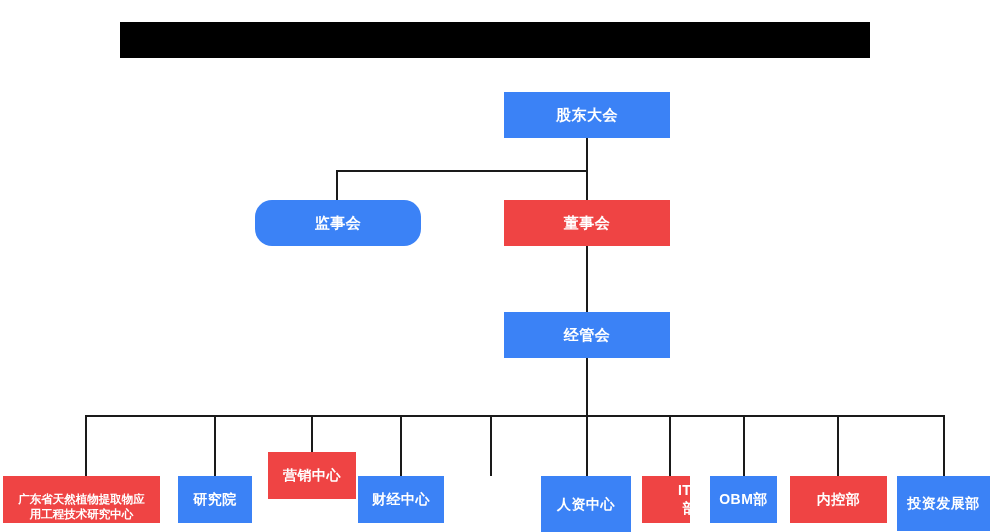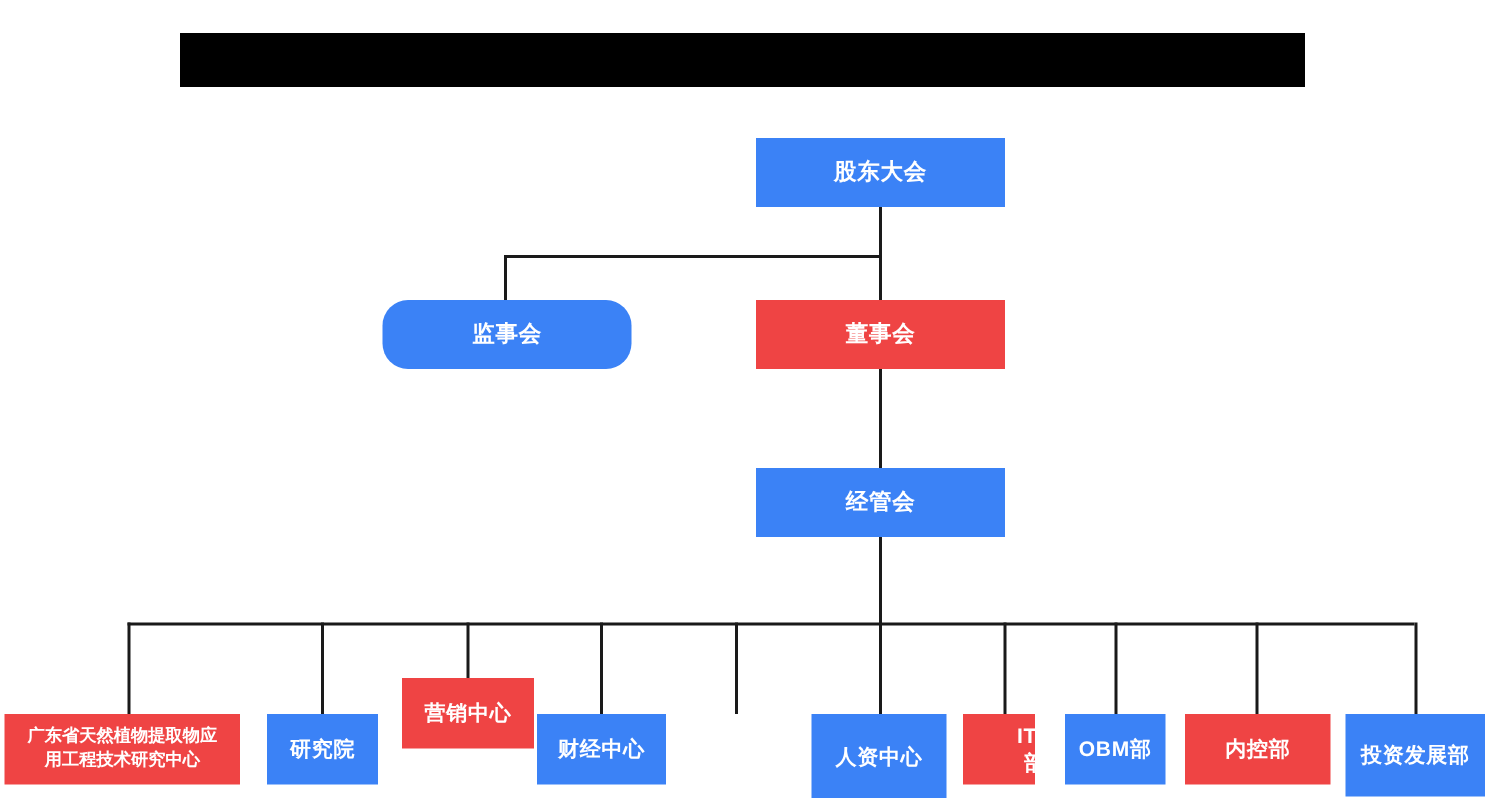--- a/index.html
+++ b/index.html
@@ -37,21 +37,21 @@
     letter-spacing: 0.5px;
     font-weight: bold;
     z-index: 3;
   }
   .node.primary   { background: #3b82f6; }
   .node.secondary { background: #ef4444; }
   .node .node-label { display: block; padding: 0 4px; }
   .lvl-top   { font-size: 15px; }
   .lvl-mid   { font-size: 15px; }
   .lvl-dept  { font-size: 14px; }
-  .lvl-dept.small { font-size: 11.5px; letter-spacing: 0; line-height: 1.35; }
+  .lvl-dept.small { font-size: 11.5px; letter-spacing: 0; line-height: 1.35; align-items: flex-end; }
 
   .edge {
     position: absolute;
     background: #1a1a1a;
     z-index: 1;
   }
   .edge.v { width: 2px; }
   .edge.h { height: 2px; }
 </style>
 </head>

